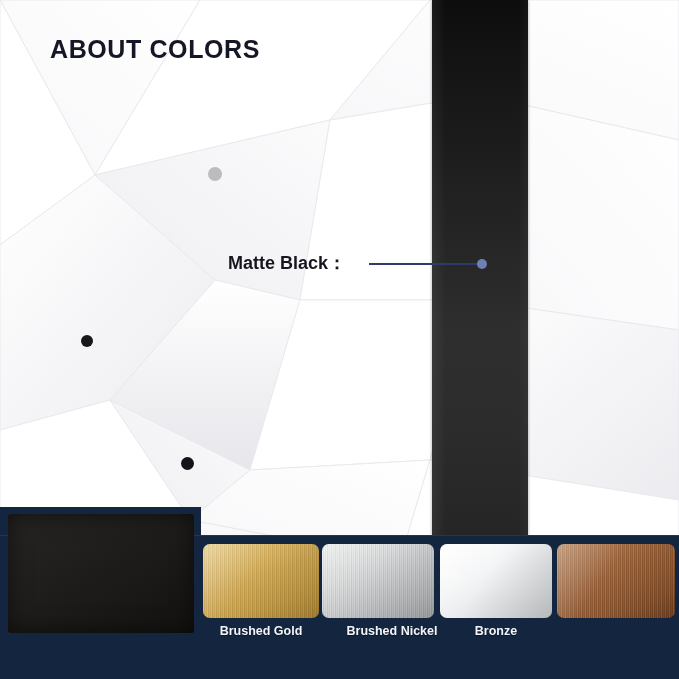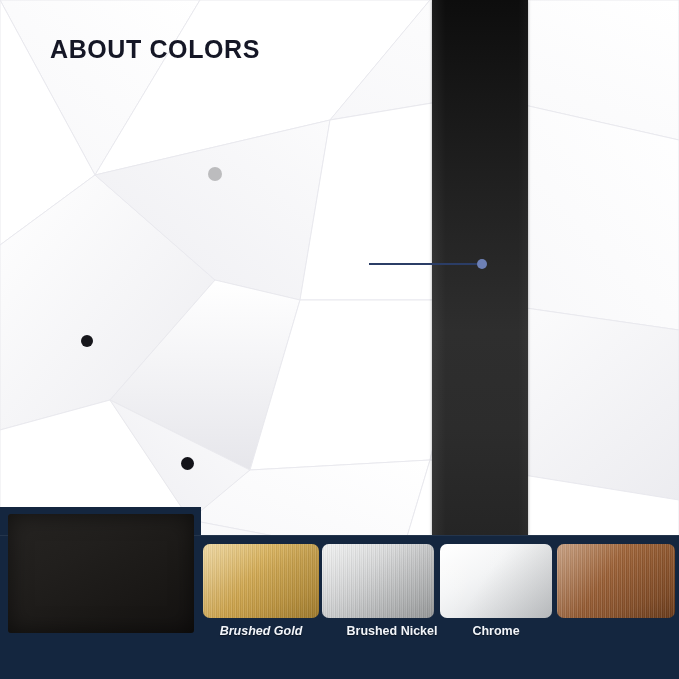--- a/index.html
+++ b/index.html
@@ -110,21 +110,21 @@
   #sw-bronze{left:557px;width:118px;background:linear-gradient(160deg,#a56636 0%,#95582c 45%,#8b5027 78%,#7a4521 100%);}
   #sw-chrome .brush{opacity:0;}
   #sw-bronze .brush{opacity:.85;}
 
   .swatch-label{
     position:absolute;top:624px;height:16px;
     font-size:12.5px;font-weight:bold;color:#f2f5fa;
     text-align:center;white-space:nowrap;
     text-shadow:0 1px 1px rgba(0,0,0,.5);
   }
-  #lb-gold{left:203px;width:116px;font-style:italic;}
+  #lb-gold{left:203px;width:116px;}
   #lb-nickel{left:336px;width:112px;}
   #lb-chrome{left:440px;width:112px;}
   #lb-bronze{left:552px;width:127px;}
 </style>
 </head>
 <body>
 
 <div id="stage">
 
   <svg id="poly-bg" viewBox="0 0 679 679" preserveAspectRatio="none">
@@ -173,20 +173,21 @@
   <span class="vdot dark" style="left:81px;top:335px;"></span>
   <span class="vdot dark2" style="left:181px;top:457px;"></span>
 
   <div class="black-strip">
     <span class="sheen"></span>
     <span class="sheen-r"></span>
   </div>
 
   <div class="page-title">ABOUT COLORS</div>
 
+  <div class="callout-title">Matte Black：</div>
   <div class="leader"></div>
   <div class="leader-dot"></div>
 
   <div class="navy-riser"></div>
   <div class="swatch-bar">
     <span class="bar-top-hi"></span>
   </div>
 
   <div class="featured"></div>
 
@@ -202,15 +203,15 @@
     <span class="brush"></span>
     <span class="gloss"></span>
   </div>
   <div class="swatch" id="sw-bronze">
     <span class="brush"></span>
     <span class="gloss"></span>
   </div>
 
   <div class="swatch-label" id="lb-gold">Brushed Gold</div>
   <div class="swatch-label" id="lb-nickel">Brushed Nickel</div>
-  <div class="swatch-label" id="lb-chrome">Chrome</div>
+  <div class="swatch-label" id="lb-chrome">Bronze</div>
 
 </div>
 
 </body></html>

